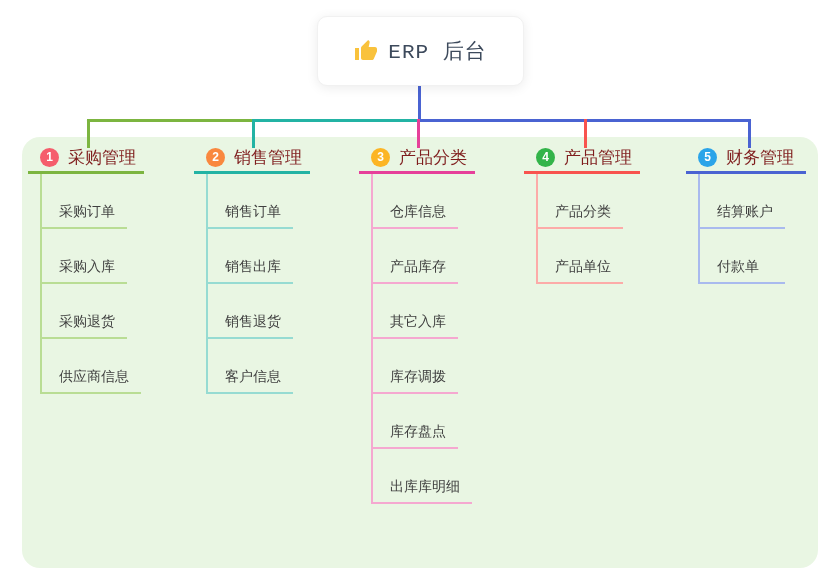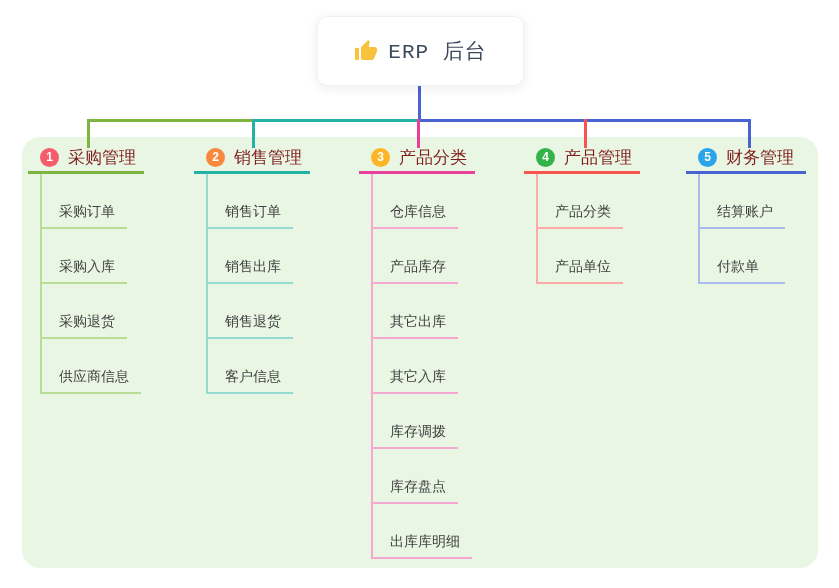--- a/index.html
+++ b/index.html
@@ -114,23 +114,20 @@
       <span class="btitle">产品分类</span>
     </div>
     <div class="children">
       <div class="child">
           <span class="clabel">仓库信息</span>
         </div>
       <div class="child">
           <span class="clabel">产品库存</span>
         </div>
       <div class="child">
-          <span class="clabel">其它出库</span>
-        </div>
-      <div class="child">
           <span class="clabel">其它入库</span>
         </div>
       <div class="child">
           <span class="clabel">库存调拨</span>
         </div>
       <div class="child">
           <span class="clabel">库存盘点</span>
         </div>
       <div class="child">
           <span class="clabel">出库库明细</span>

